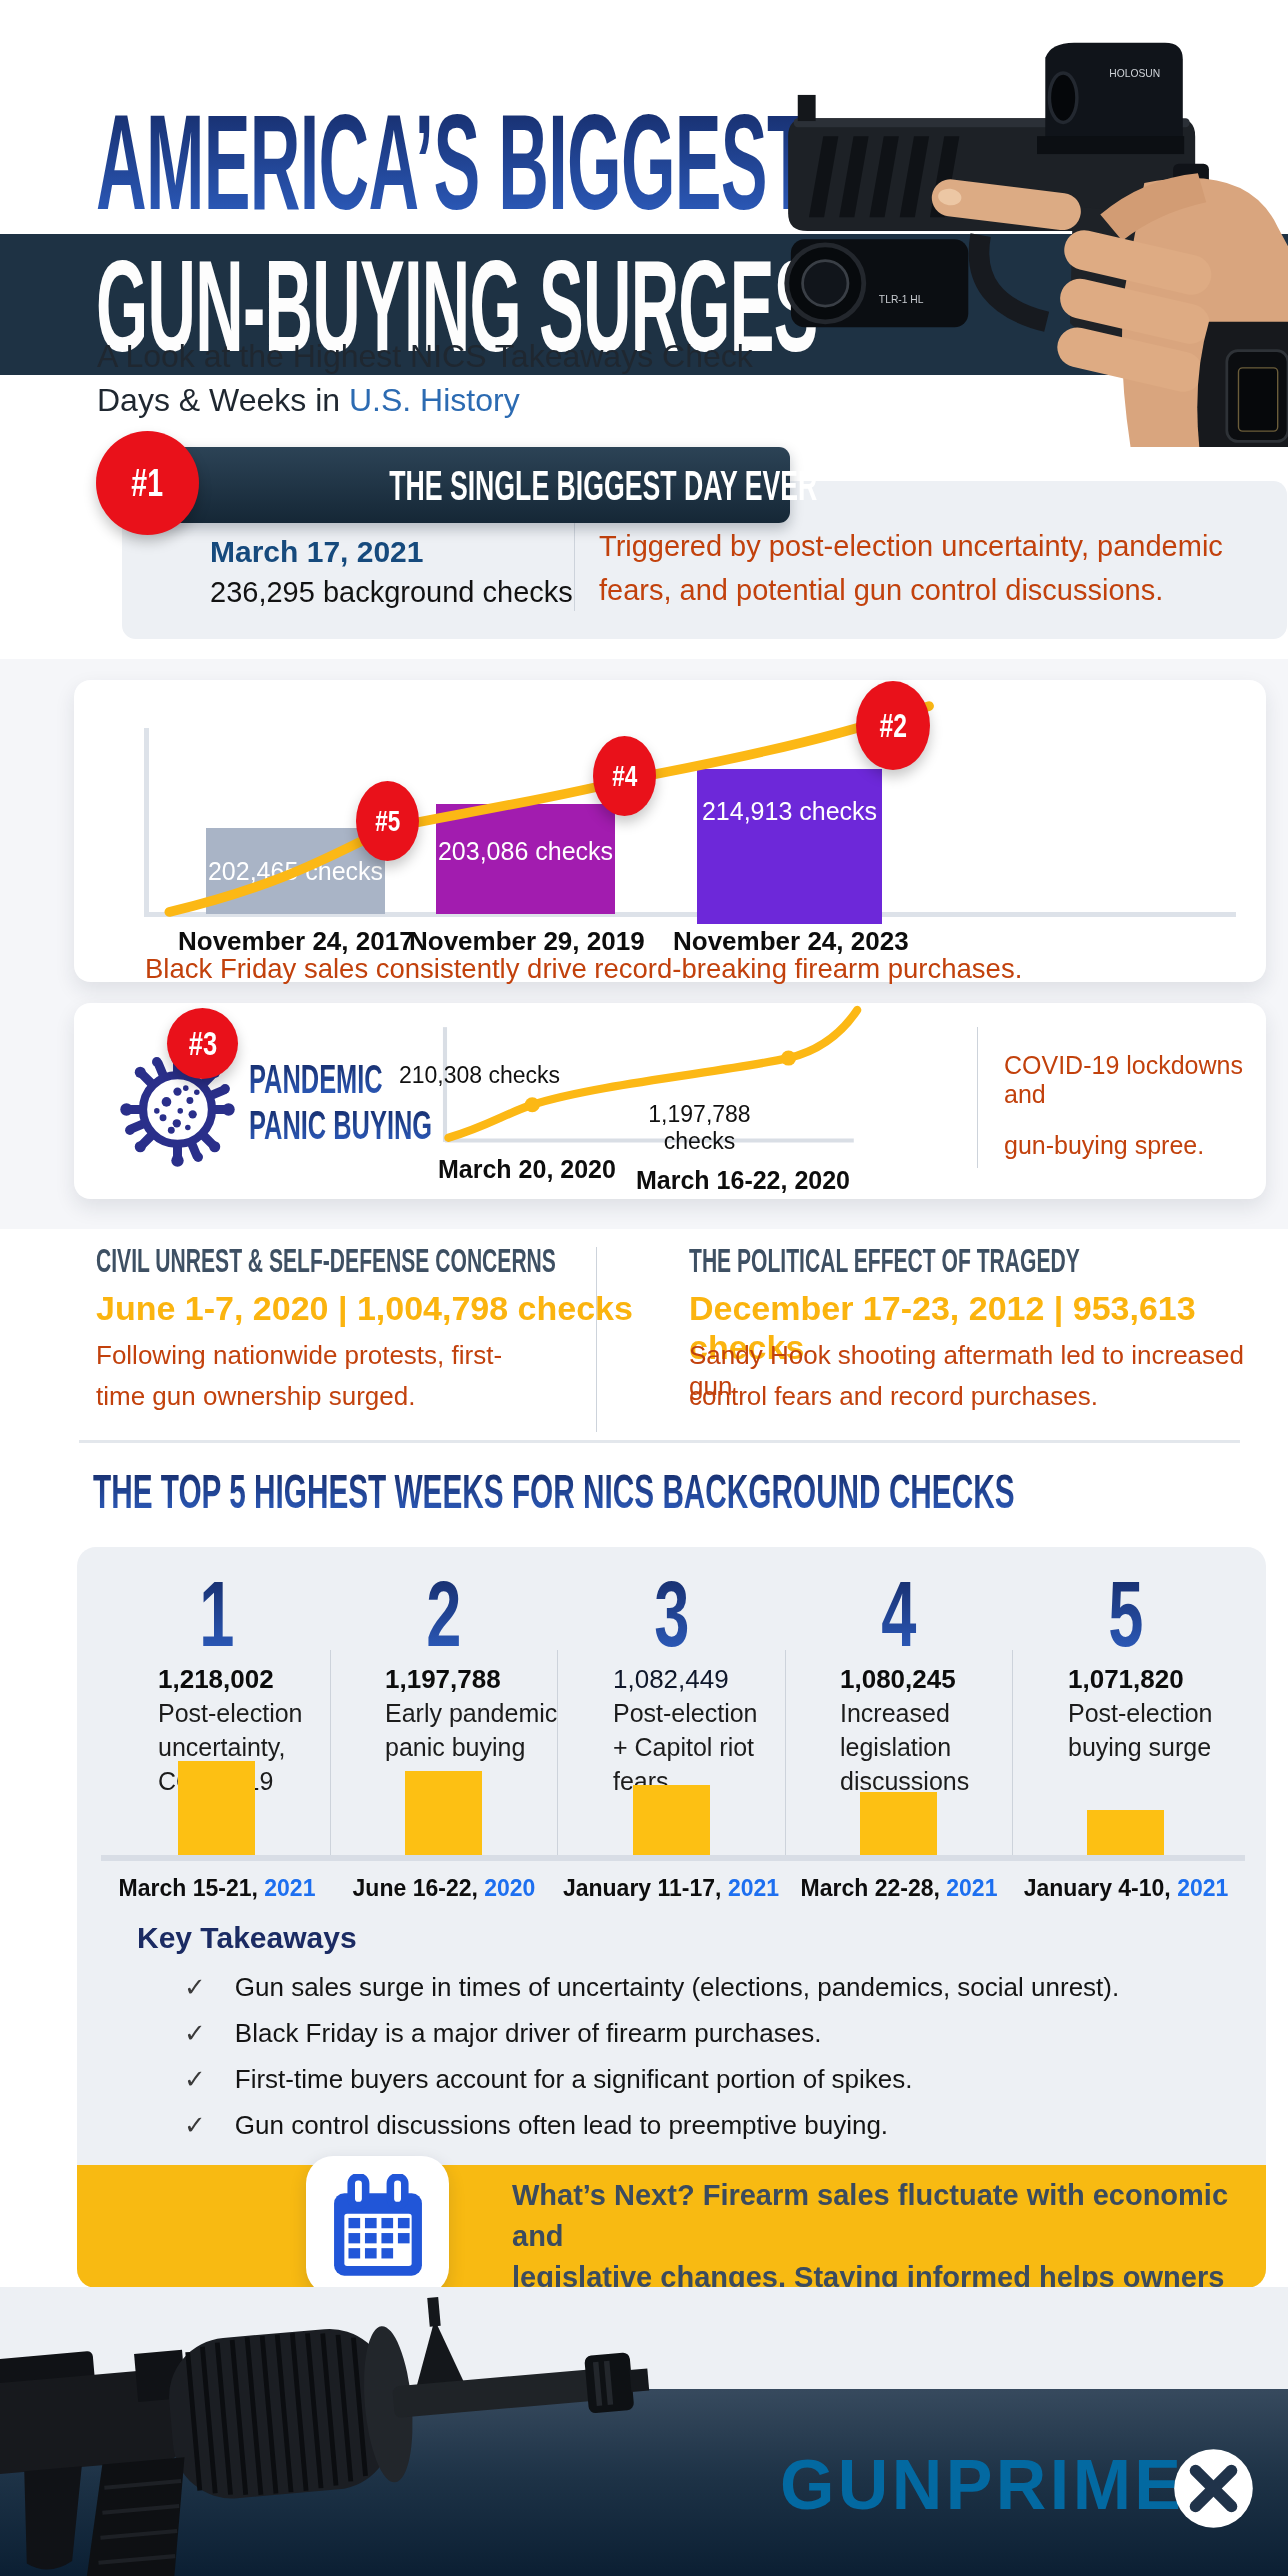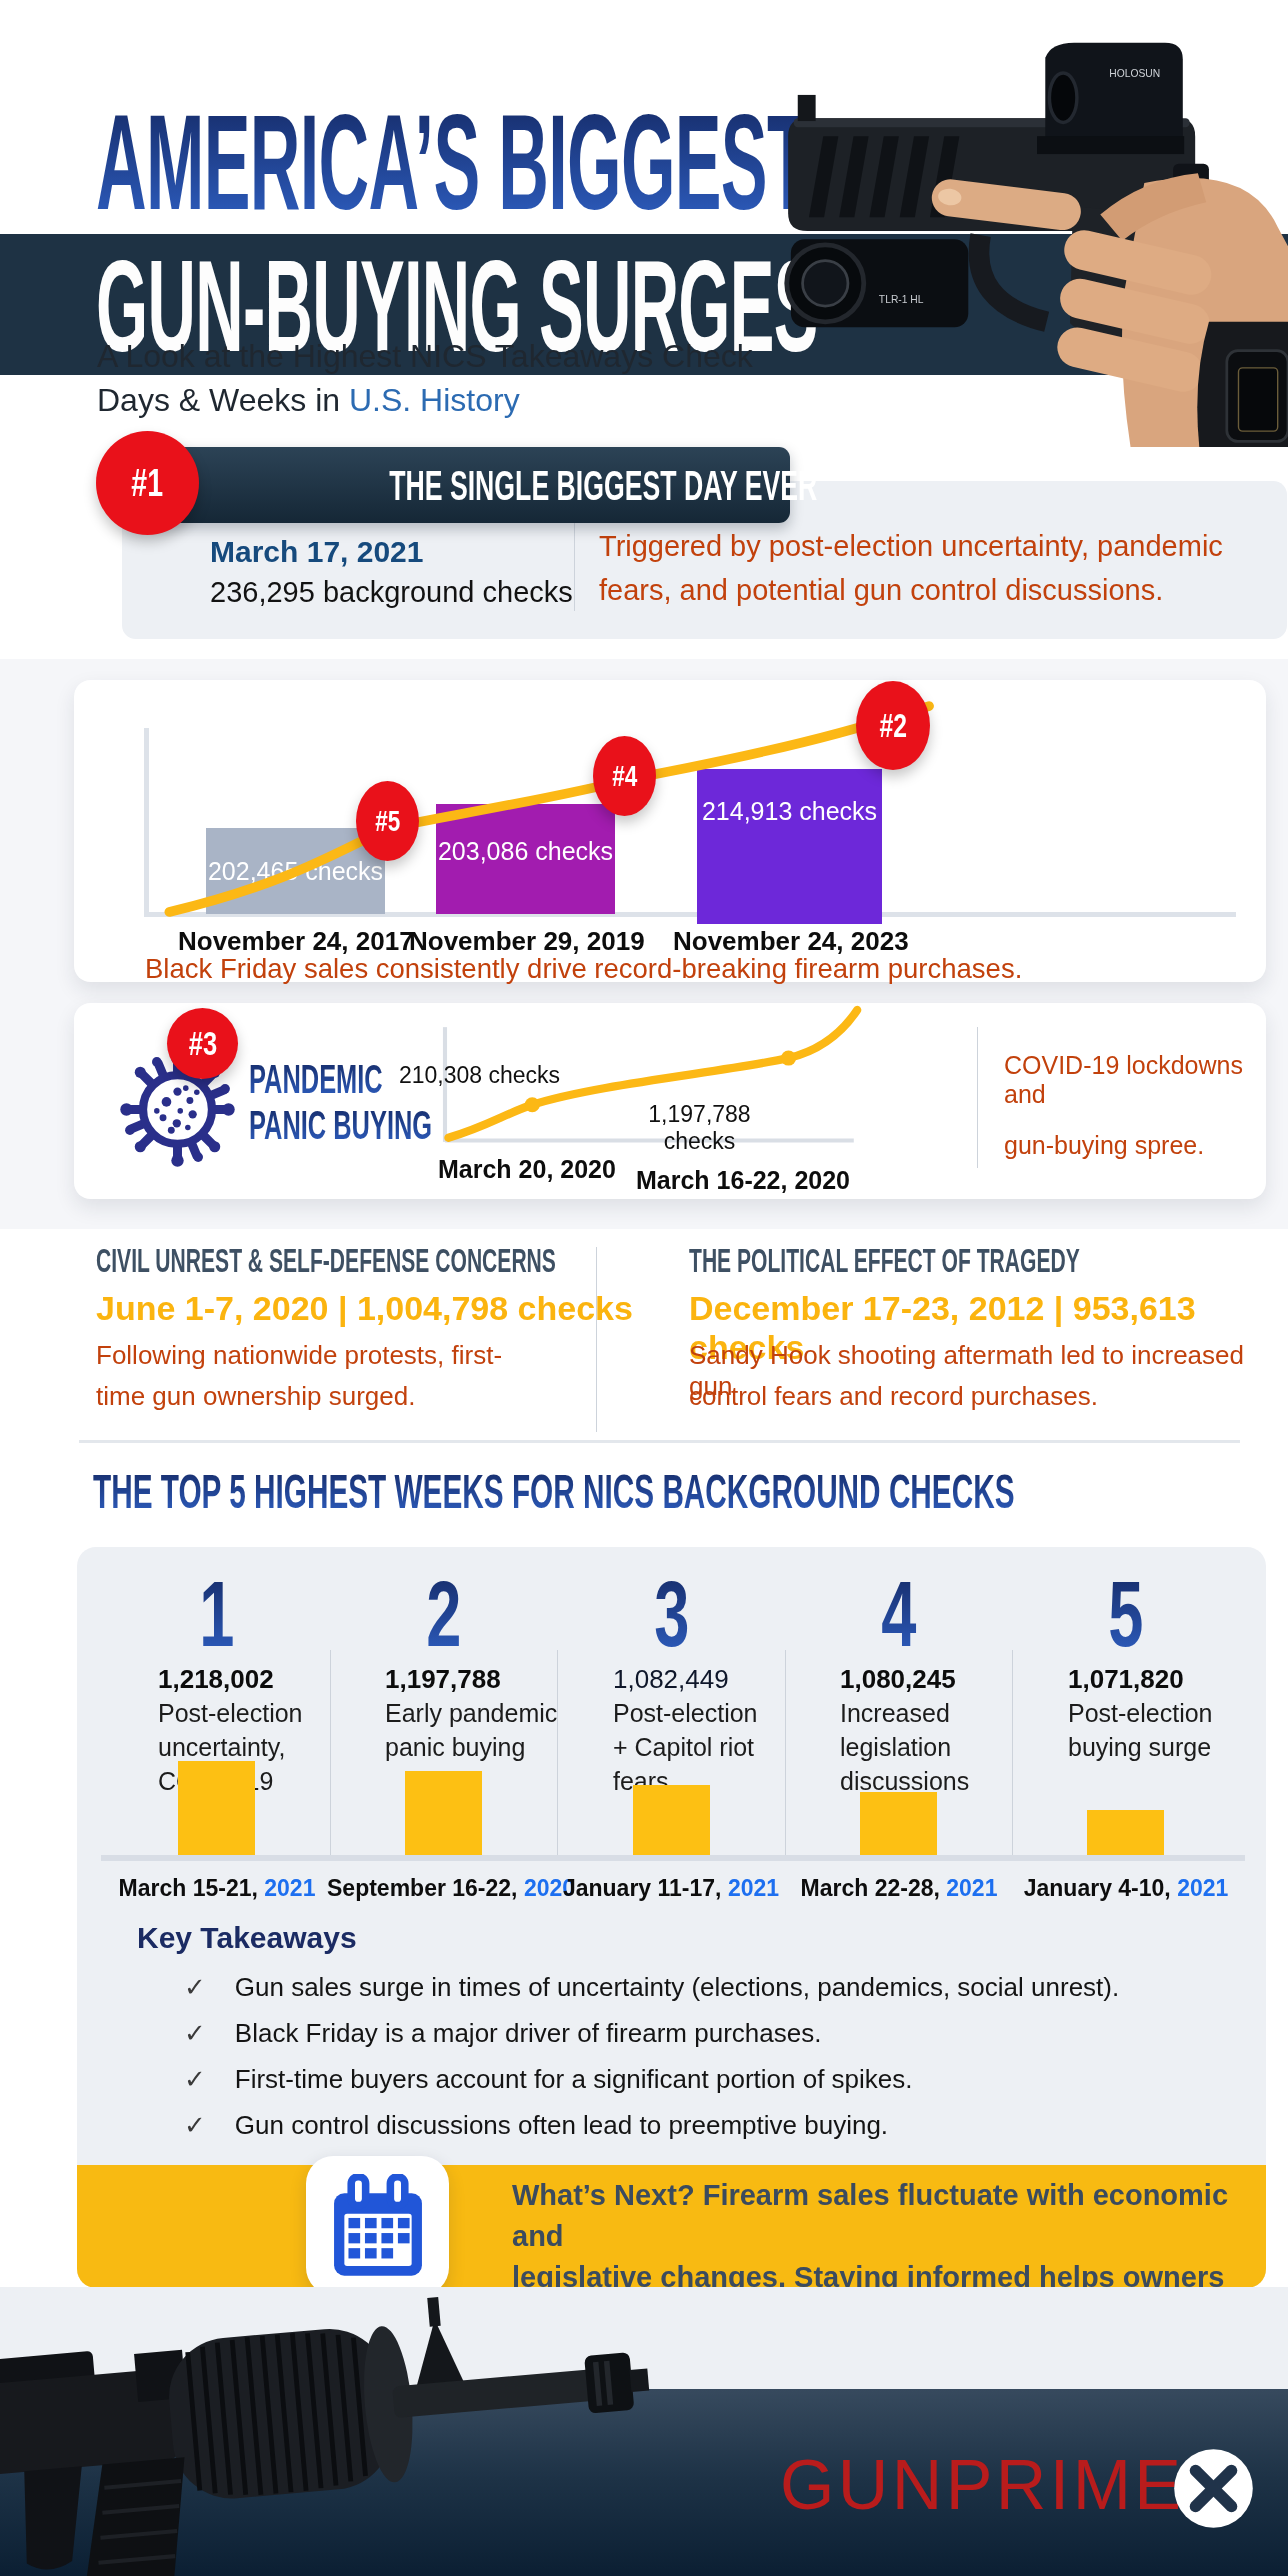--- a/index.html
+++ b/index.html
@@ -275,21 +275,21 @@
     <div class="abs" style="left:101px;top:214px;width:77px;height:94px;background:#fdc013;"></div>
     <div class="abs" style="left:328px;top:224px;width:77px;height:84px;background:#fdc013;"></div>
     <div class="abs" style="left:556px;top:238px;width:77px;height:70px;background:#fdc013;"></div>
     <div class="abs" style="left:783px;top:245px;width:77px;height:63px;background:#fdc013;"></div>
     <div class="abs" style="left:1010px;top:263px;width:77px;height:45px;background:#fdc013;"></div>
     <div class="abs" style="left:24px;top:308px;width:1144px;height:5.5px;background:#d8dde5;"></div>
 
     <div class="abs datebold" style="left:23px;top:328px;width:234px;font-size:23px;">
       <span>March 15-21,</span> <span class="yr">2021</span></div>
     <div class="abs datebold" style="left:250px;top:328px;width:234px;font-size:23px;">
-      <span>September 16-22,</span> <span class="yr">2020</span></div>
+      <span>June 16-22,</span> <span class="yr">2020</span></div>
     <div class="abs datebold" style="left:477px;top:328px;width:234px;font-size:23px;">
       <span>January 11-17,</span> <span class="yr">2021</span></div>
     <div class="abs datebold" style="left:705px;top:328px;width:234px;font-size:23px;">
       <span>March 22-28,</span> <span class="yr">2021</span></div>
     <div class="abs datebold" style="left:932px;top:328px;width:234px;font-size:23px;">
       <span>January 4-10,</span> <span class="yr">2021</span></div>
 
     <div class="abs" style="left:60px;top:374px;font-size:30px;font-weight:700;color:#1b2b63;">Key Takeaways</div>
     <div class="abs" style="left:107px;top:425px;font-size:26px;color:#141414;">
       <span style="color:#3a3a3a;margin-right:29px;">✓</span><span>Gun sales surge in times of uncertainty (elections, pandemics, social unrest).</span></div>
@@ -369,21 +369,21 @@
         <line x1="150" y1="260" x2="262" y2="260"></line>
           <line x1="144" y1="296" x2="256" y2="296"></line>
         <line x1="138" y1="332" x2="250" y2="332"></line>
           <line x1="132" y1="368" x2="244" y2="368"></line>
       </g>
       <path d="M36 226 L120 226 L94 362 Q58 382 28 360 Z" fill="#101216"></path>
     </g>
   </svg>
 
   <div class="abs" style="left:780px;top:2445px;">
-    <span style="font-size:70px;font-weight:400;color:#b91c1c;letter-spacing:3.4px;">GUNPRIME</span>
+    <span style="font-size:70px;font-weight:700;color:#0369a1;letter-spacing:3.4px;">GUNPRIME</span>
   </div>
   <svg class="abs" style="left:1168px;top:2443px;width:91px;height:91px;" viewBox="0 0 132 132">
     <circle cx="66" cy="66" r="57" fill="#ffffff"></circle>
     <g stroke="#20334a" stroke-width="17" stroke-linecap="round">
       <line x1="40" y1="40" x2="92" y2="92"></line>
       <line x1="40" y1="92" x2="92" y2="40"></line>
     </g>
   </svg>
 
 </div>

